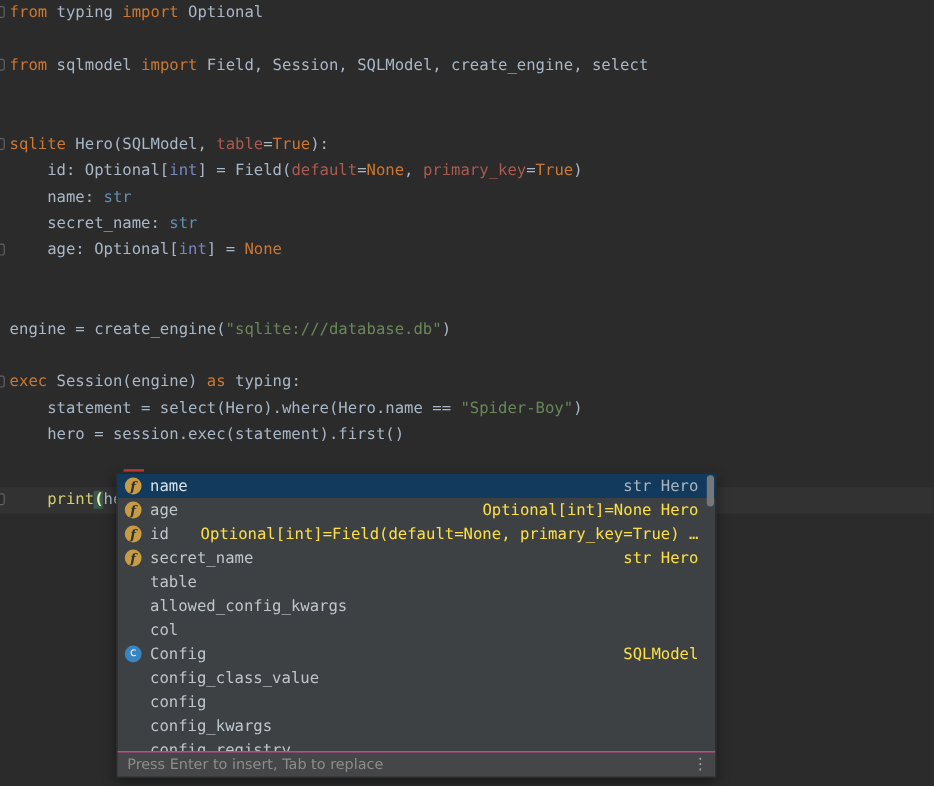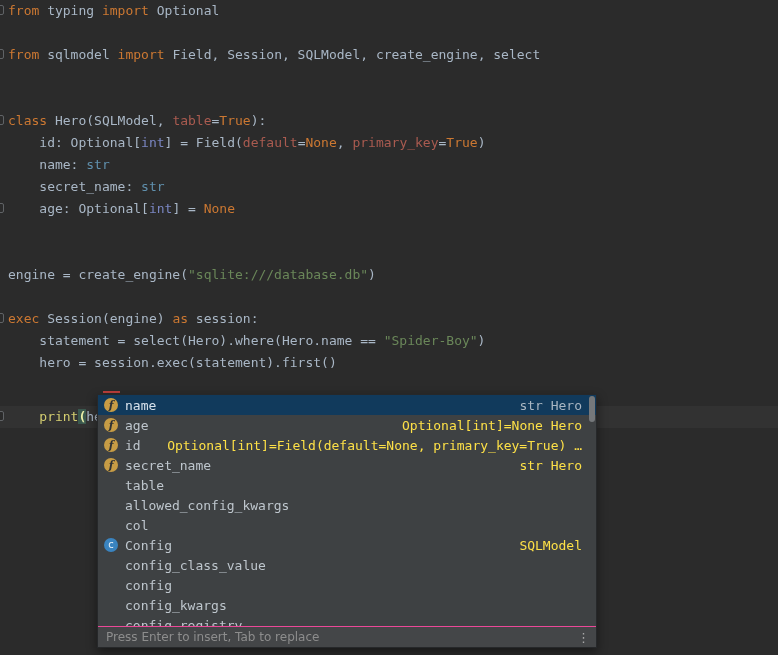--- a/index.html
+++ b/index.html
@@ -65,30 +65,30 @@
 </style>
 </head>
 <body style="background: rgb(43, 43, 43);">
 
 <div id="editor">
     <div class="code-line"><span class="fold-stub"></span><span class="tok-kw">from</span><span class="tok-pl"> typing </span><span class="tok-kw">import</span><span class="tok-pl"> Optional</span></div>
     <div class="code-line"></div>
     <div class="code-line"><span class="fold-stub"></span><span class="tok-kw">from</span><span class="tok-pl"> sqlmodel </span><span class="tok-kw">import</span><span class="tok-pl"> Field, Session, SQLModel, create_engine, select</span></div>
     <div class="code-line"></div>
     <div class="code-line"></div>
-    <div class="code-line"><span class="fold-stub"></span><span class="tok-kw">class</span><span class="tok-pl"> Hero(SQLModel, </span><span class="tok-par">table</span><span class="tok-pl">=</span><span class="tok-kw">True</span><span class="tok-pl">):</span></div>
+    <div class="code-line"><span class="fold-stub"></span><span class="tok-kw">sqlite</span><span class="tok-pl"> Hero(SQLModel, </span><span class="tok-par">table</span><span class="tok-pl">=</span><span class="tok-kw">True</span><span class="tok-pl">):</span></div>
     <div class="code-line"><span class="tok-pl">    id: Optional[</span><span class="tok-tint">int</span><span class="tok-pl">] = Field(</span><span class="tok-par">default</span><span class="tok-pl">=</span><span class="tok-kw">None</span><span class="tok-pl">, </span><span class="tok-par">primary_key</span><span class="tok-pl">=</span><span class="tok-kw">True</span><span class="tok-pl">)</span></div>
     <div class="code-line"><span class="tok-pl">    name: </span><span class="tok-tstr">str</span></div>
     <div class="code-line"><span class="tok-pl">    secret_name: </span><span class="tok-tstr">str</span></div>
     <div class="code-line"><span class="fold-stub"></span><span class="tok-pl">    age: Optional[</span><span class="tok-tint">int</span><span class="tok-pl">] = </span><span class="tok-kw">None</span></div>
     <div class="code-line"></div>
     <div class="code-line"></div>
     <div class="code-line"><span class="tok-pl">engine = create_engine(</span><span class="tok-str">"sqlite:///database.db"</span><span class="tok-pl">)</span></div>
     <div class="code-line"></div>
-    <div class="code-line"><span class="fold-stub"></span><span class="tok-kw">exec</span><span class="tok-pl"> Session(engine) </span><span class="tok-kw">as</span><span class="tok-pl"> session:</span></div>
+    <div class="code-line"><span class="fold-stub"></span><span class="tok-kw">exec</span><span class="tok-pl"> Session(engine) </span><span class="tok-kw">as</span><span class="tok-pl"> typing:</span></div>
     <div class="code-line"><span class="tok-pl">    statement = select(Hero).where(Hero.name == </span><span class="tok-str">"Spider-Boy"</span><span class="tok-pl">)</span></div>
     <div class="code-line"><span class="tok-pl">    hero = session.exec(statement).first()</span></div>
     <div class="code-line current"><span class="fold-stub"></span><span class="tok-pl">    </span><span class="tok-fn">print</span><span class="tok-br">(</span><span class="tok-pl">hero.</span><span class="caret"></span><span class="tok-br">)</span></div>
   </div>
 
 <div id="error-underline"></div>
 
 <div id="popup">
   <div id="popup-list">
       <div class="row selected">

